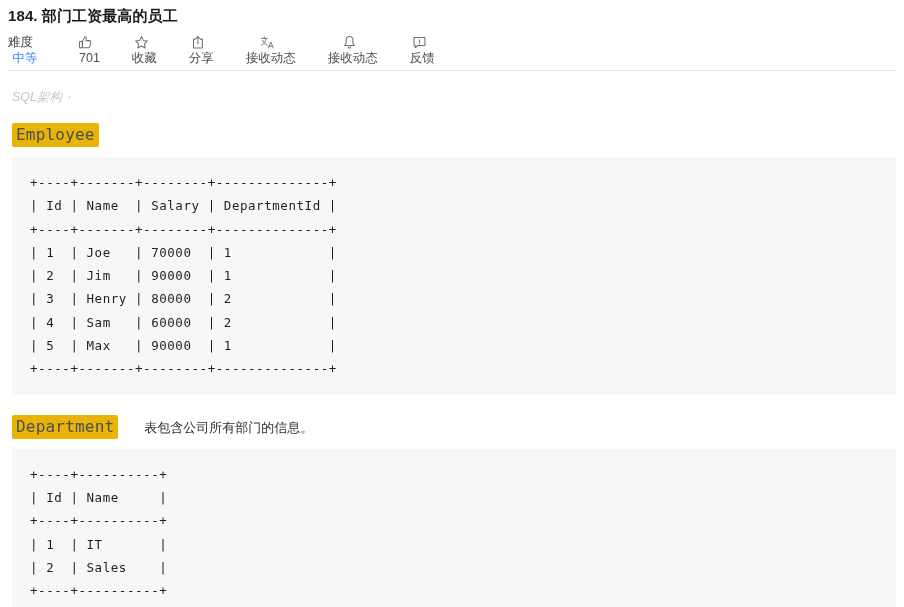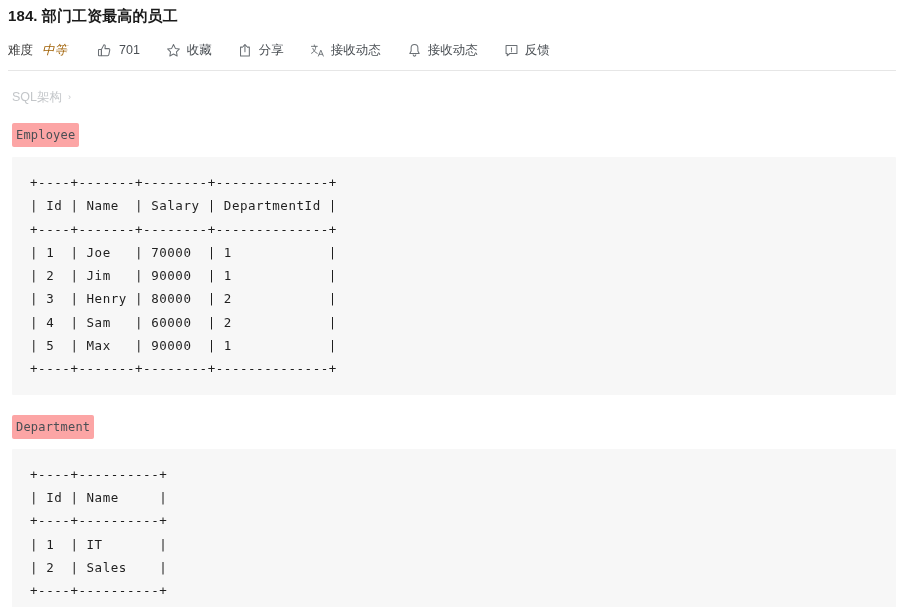--- a/index.html
+++ b/index.html
@@ -40,24 +40,25 @@
     height: 26px;
     font-size: 12.5px;
     color: #5c6268;
   }
   .tb-item {
     display: flex;
     align-items: center;
     margin-right: 26px;
     white-space: nowrap;
     line-height: 16px;
+    flex-direction: column;
   }
   .tb-item.difficulty { margin-right: 30px; }
   .tb-label-muted { color: #3c3c3c; margin-right: 9px; }
-  .tb-medium { color: #a16207; font-style: italic; }
+  .tb-medium { color: #3b82f6; }
   .tb-text { margin-left: 6px; color: #4a4f54; }
   .tb-count { margin-left: 7px; color: #4a4f54; }
 
   .ico {
     display: inline-flex;
     align-items: center;
     justify-content: center;
     width: 15px;
     height: 15px;
     flex: 0 0 auto;
@@ -85,43 +86,44 @@
     box-sizing: border-box;
   }
 
   .breadcrumb {
     display: flex;
     align-items: flex-start;
     color: #c3c6c9;
     font-size: 12.5px;
     padding: 18px 0 0 4px;
     line-height: 16px;
+    font-style: italic;
   }
   .breadcrumb .chev {
     margin-left: 6px;
     font-size: 9px;
     color: #c3c6c9;
   }
 
   .para {
     font-size: 13px;
     color: #2b2f33;
     line-height: 20px;
     padding: 18px 0 0 4px;
     display: flex;
     align-items: baseline;
     flex-wrap: wrap;
   }
   .para.second { padding-top: 0; gap: 20px; }
 
   code.inline {
     font-family: "DejaVu Sans Mono", "Liberation Mono", monospace;
-    background: #fca5a5;
+    background: #eab308;
     color: #4a4f54;
-    font-size: 12px;
+    font-size: 16px;
     padding: 2px 4px;
     border-radius: 2px;
     margin-right: 6px;
     letter-spacing: 0.2px;
   }
 
   pre.codeblock {
     background: #f7f7f7;
     margin: 10px 0 0 4px;
     padding: 14px 16px 14px 18px;
@@ -237,20 +239,21 @@
 | 2  | Jim   | 90000  | 1            |
 | 3  | Henry | 80000  | 2            |
 | 4  | Sam   | 60000  | 2            |
 | 5  | Max   | 90000  | 1            |
 +----+-------+--------+--------------+</pre>
 
     <div class="spacer-b"></div>
 
     <div class="para second">
       <code class="inline">Department</code>
+      <span>表包含公司所有部门的信息。</span>
     </div>
 
     <pre class="codeblock">+----+----------+
 | Id | Name     |
 +----+----------+
 | 1  | IT       |
 | 2  | Sales    |
 +----+----------+</pre>
 
   </div>

